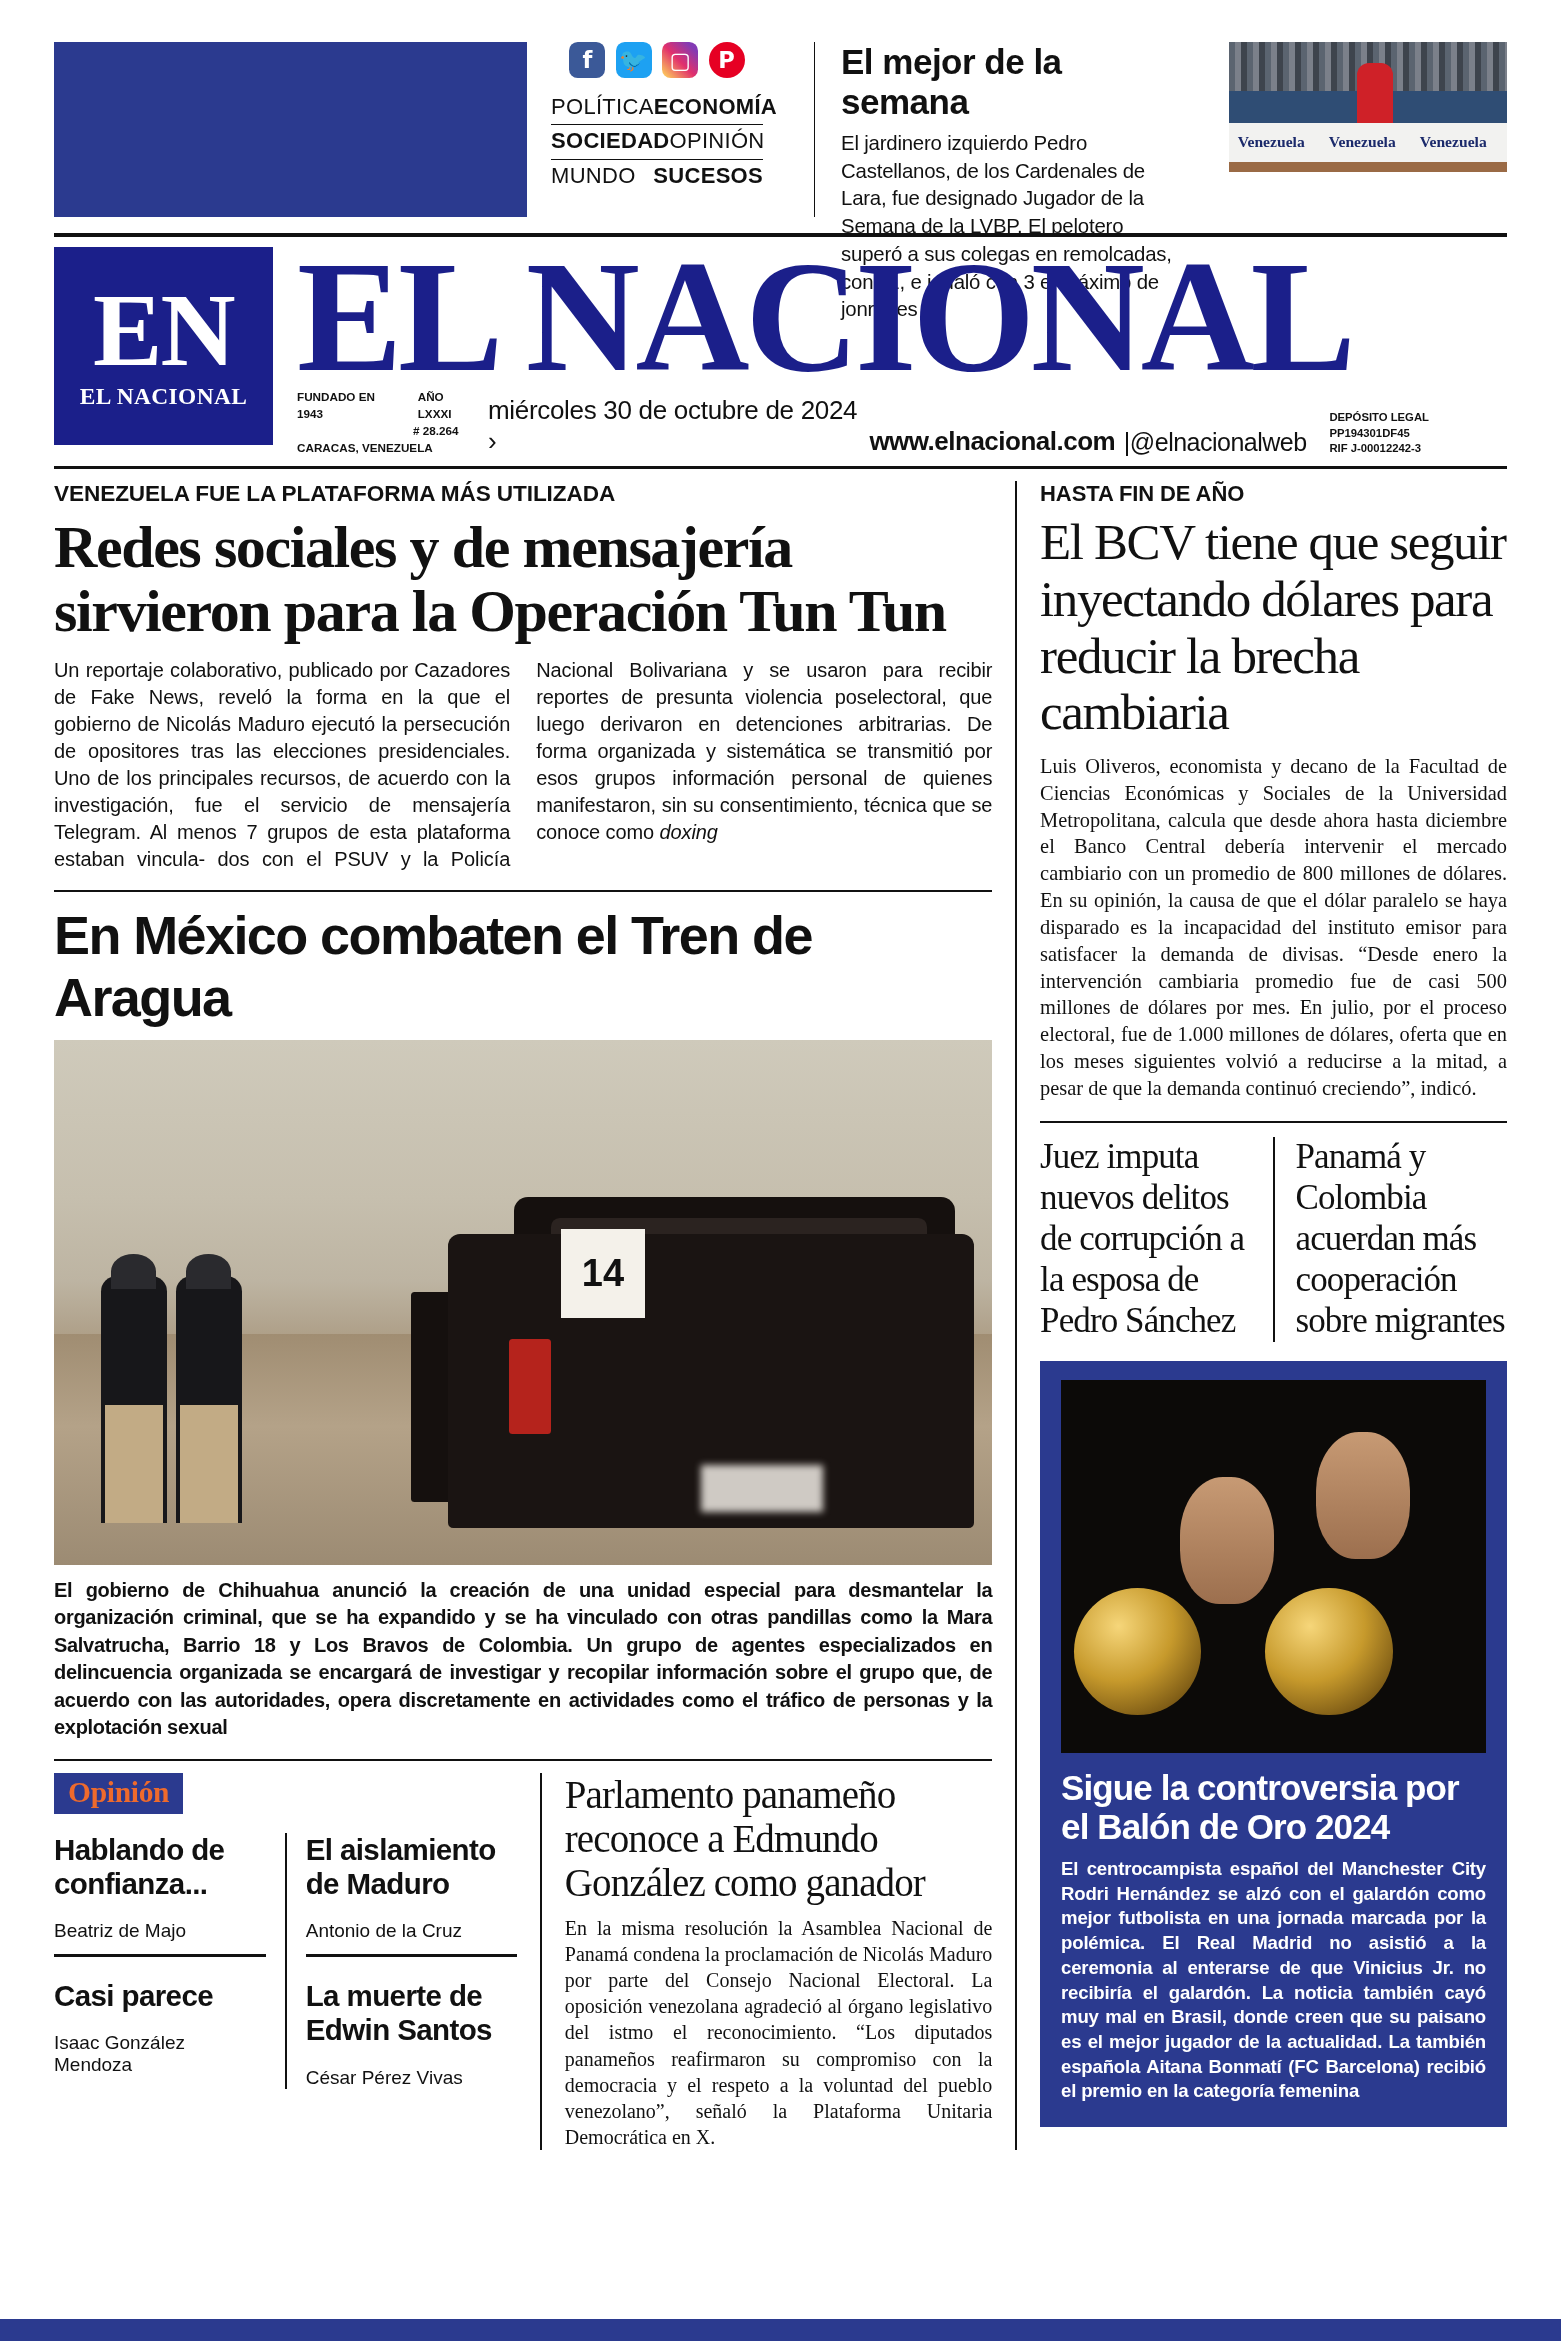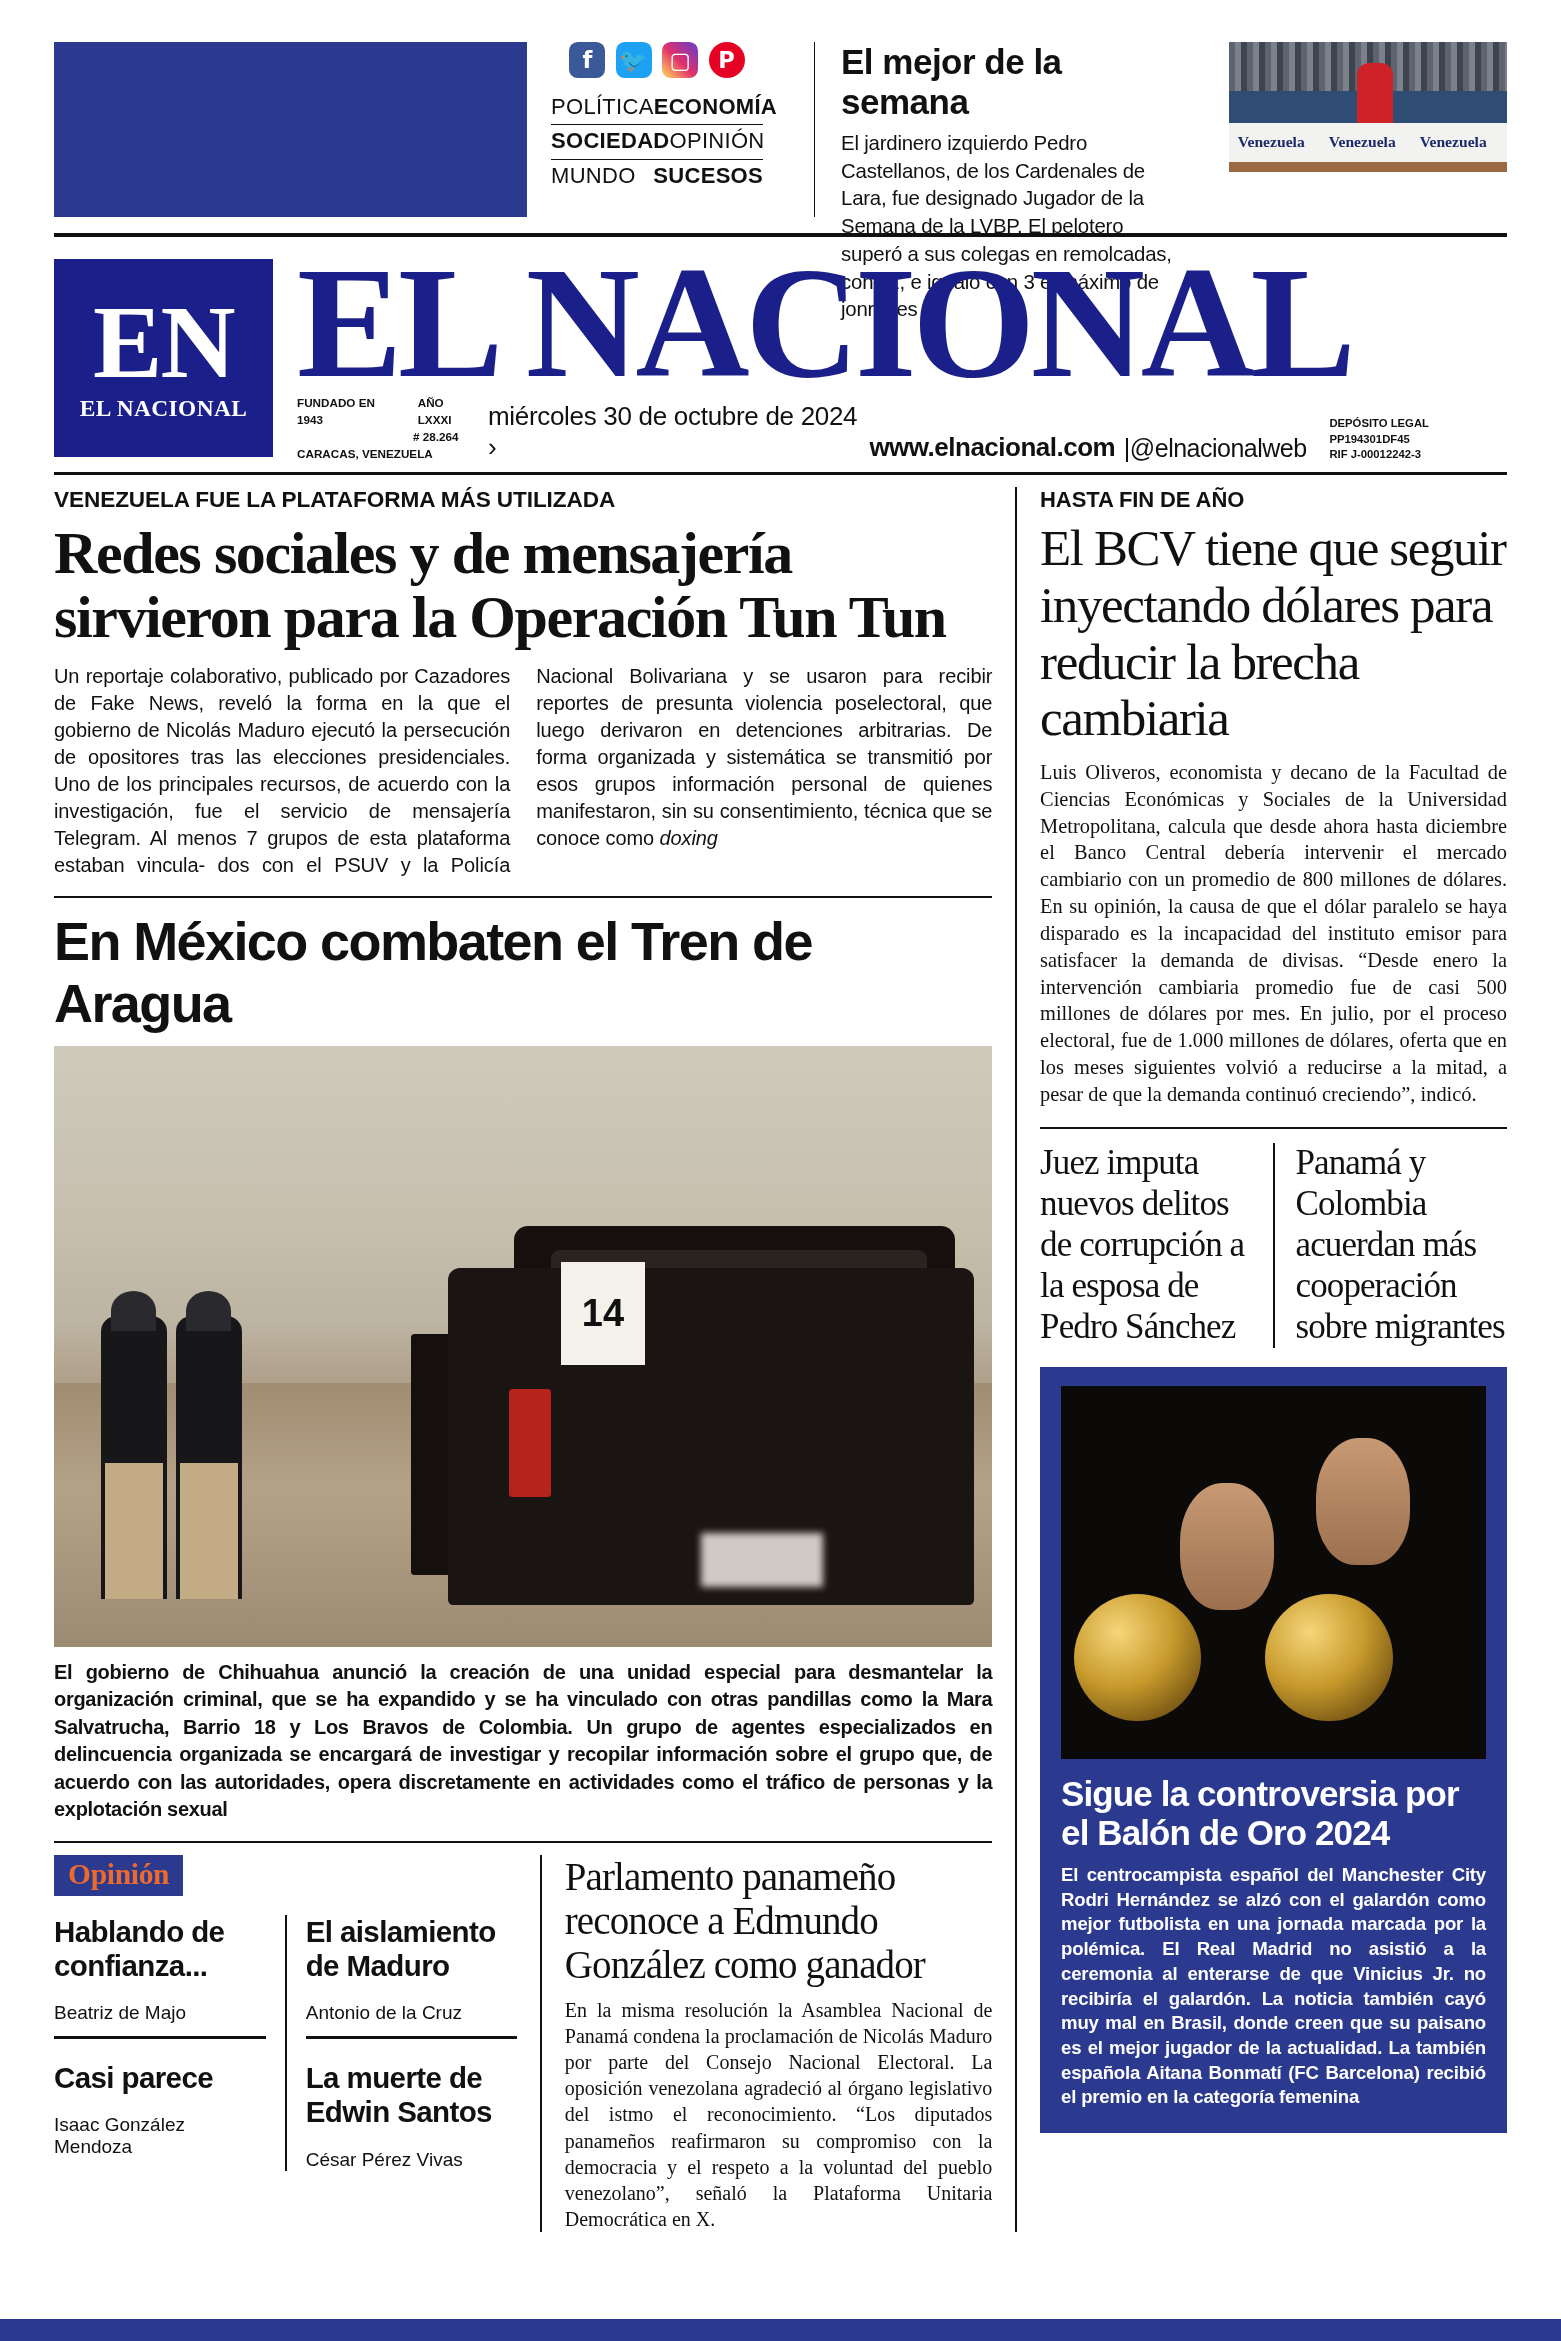--- a/index.html
+++ b/index.html
@@ -31,21 +31,21 @@
   .sec-line .bd { font-weight:bold; }
 
   .tb-lead { flex:1; padding:0 22.6px 0 26px; border-left:1.7px solid #111; margin-left:27px; }
   .tb-lead h2 { font-size:35px; font-weight:bold; letter-spacing:-0.5px; margin-bottom:7.8px; font-family:"Liberation Sans", sans-serif; }
   .tb-lead p { font-size:20.4px; line-height:1.36; letter-spacing:-0.2px; }
 
   .tb-photo { width:278px; height:130px; margin-left:18px; position:relative; overflow:hidden; background:#0ea5e9; align-self:flex-start; }
 
   
   .mast-rule { height:4.3px; background:#111; margin-top:15.6px; }
-  .masthead { display:flex; align-items:center; padding-top:16px; }
+  .masthead { display:flex; align-items:flex-start; padding-top:10px; }
   .logo-box { width:219px; height:198px; background:#1b1f8a; color:#fff; display:flex; flex-direction:column; align-items:center; justify-content:center; font-family:"Liberation Serif", serif; }
   .logo-en { font-size:104px; font-weight:bold; line-height:.92; letter-spacing:-1.7px; }
   .logo-sub { font-size:23.4px; font-weight:bold; letter-spacing:0.4px; margin-top:5.2px; }
   .mast-name { flex:1; margin-left:24px; }
   .mast-name .title { font-family:"Liberation Serif", serif; font-weight:bold; font-size:158px; line-height:.88; letter-spacing:-4.3px; color:#1b1f8a; }
 
   .dateline { display:flex; align-items:flex-end; margin-top:3.5px; font-family:"Liberation Sans", sans-serif; }
   .dl-left { font-size:11.7px; font-weight:bold; line-height:1.45; width:182px; }
   .dl-left .r1 { display:flex; gap:19px; }
   .dl-left .r2 { text-align:right; padding-right:19px;}
@@ -66,21 +66,21 @@
   .kicker { font-size:22.6px; font-weight:bold; letter-spacing:-0.1px; margin-bottom:8.7px; }
   .lead-head { font-family:"Liberation Serif", serif; font-weight:bold; font-size:60px; line-height:1.06; letter-spacing:-1.4px; margin-bottom:14px; }
 
   .two-col { column-count:2; column-gap:26px; font-size:20px; line-height:1.345; text-align:justify; letter-spacing:-0.1px; }
   .two-col i { font-style:italic; }
 
   .rule-thin { height:2.2px; background:#111; margin:17.3px 0 12px; }
 
   .mx-head { font-family:"Liberation Sans", sans-serif; font-weight:bold; font-size:54px; letter-spacing:-1.6px; margin:3.5px 0 12px; }
 
-  .mx-photo { width:100%; height:601px; position:relative; overflow:hidden; background:#b9ad9b; }
+  .mx-photo { width:100%; height:525px; position:relative; overflow:hidden; background:#b9ad9b; }
 
   .mx-cap { font-size:20px; line-height:1.37; font-weight:bold; margin-top:12px; letter-spacing:-0.3px; text-align:justify; }
 
   
   .op-rule { height:2.6px; background:#111; margin:17.3px 0 0; }
   .op-wrap { display:flex; margin-top:12px; }
   .op-left { width:486px; padding-right:22.6px; }
   .op-vrule { width:2.2px; background:#111; }
   .op-right { flex:1; padding-left:22.6px; }
   .op-badge { display:inline-block; background:#2b3a8f; color:#ee6a2c; font-family:"Liberation Serif", serif; font-weight:bold; font-size:29.5px; padding:2.6px 14px 5.2px; letter-spacing:-0.3px; margin-bottom:19px; }

